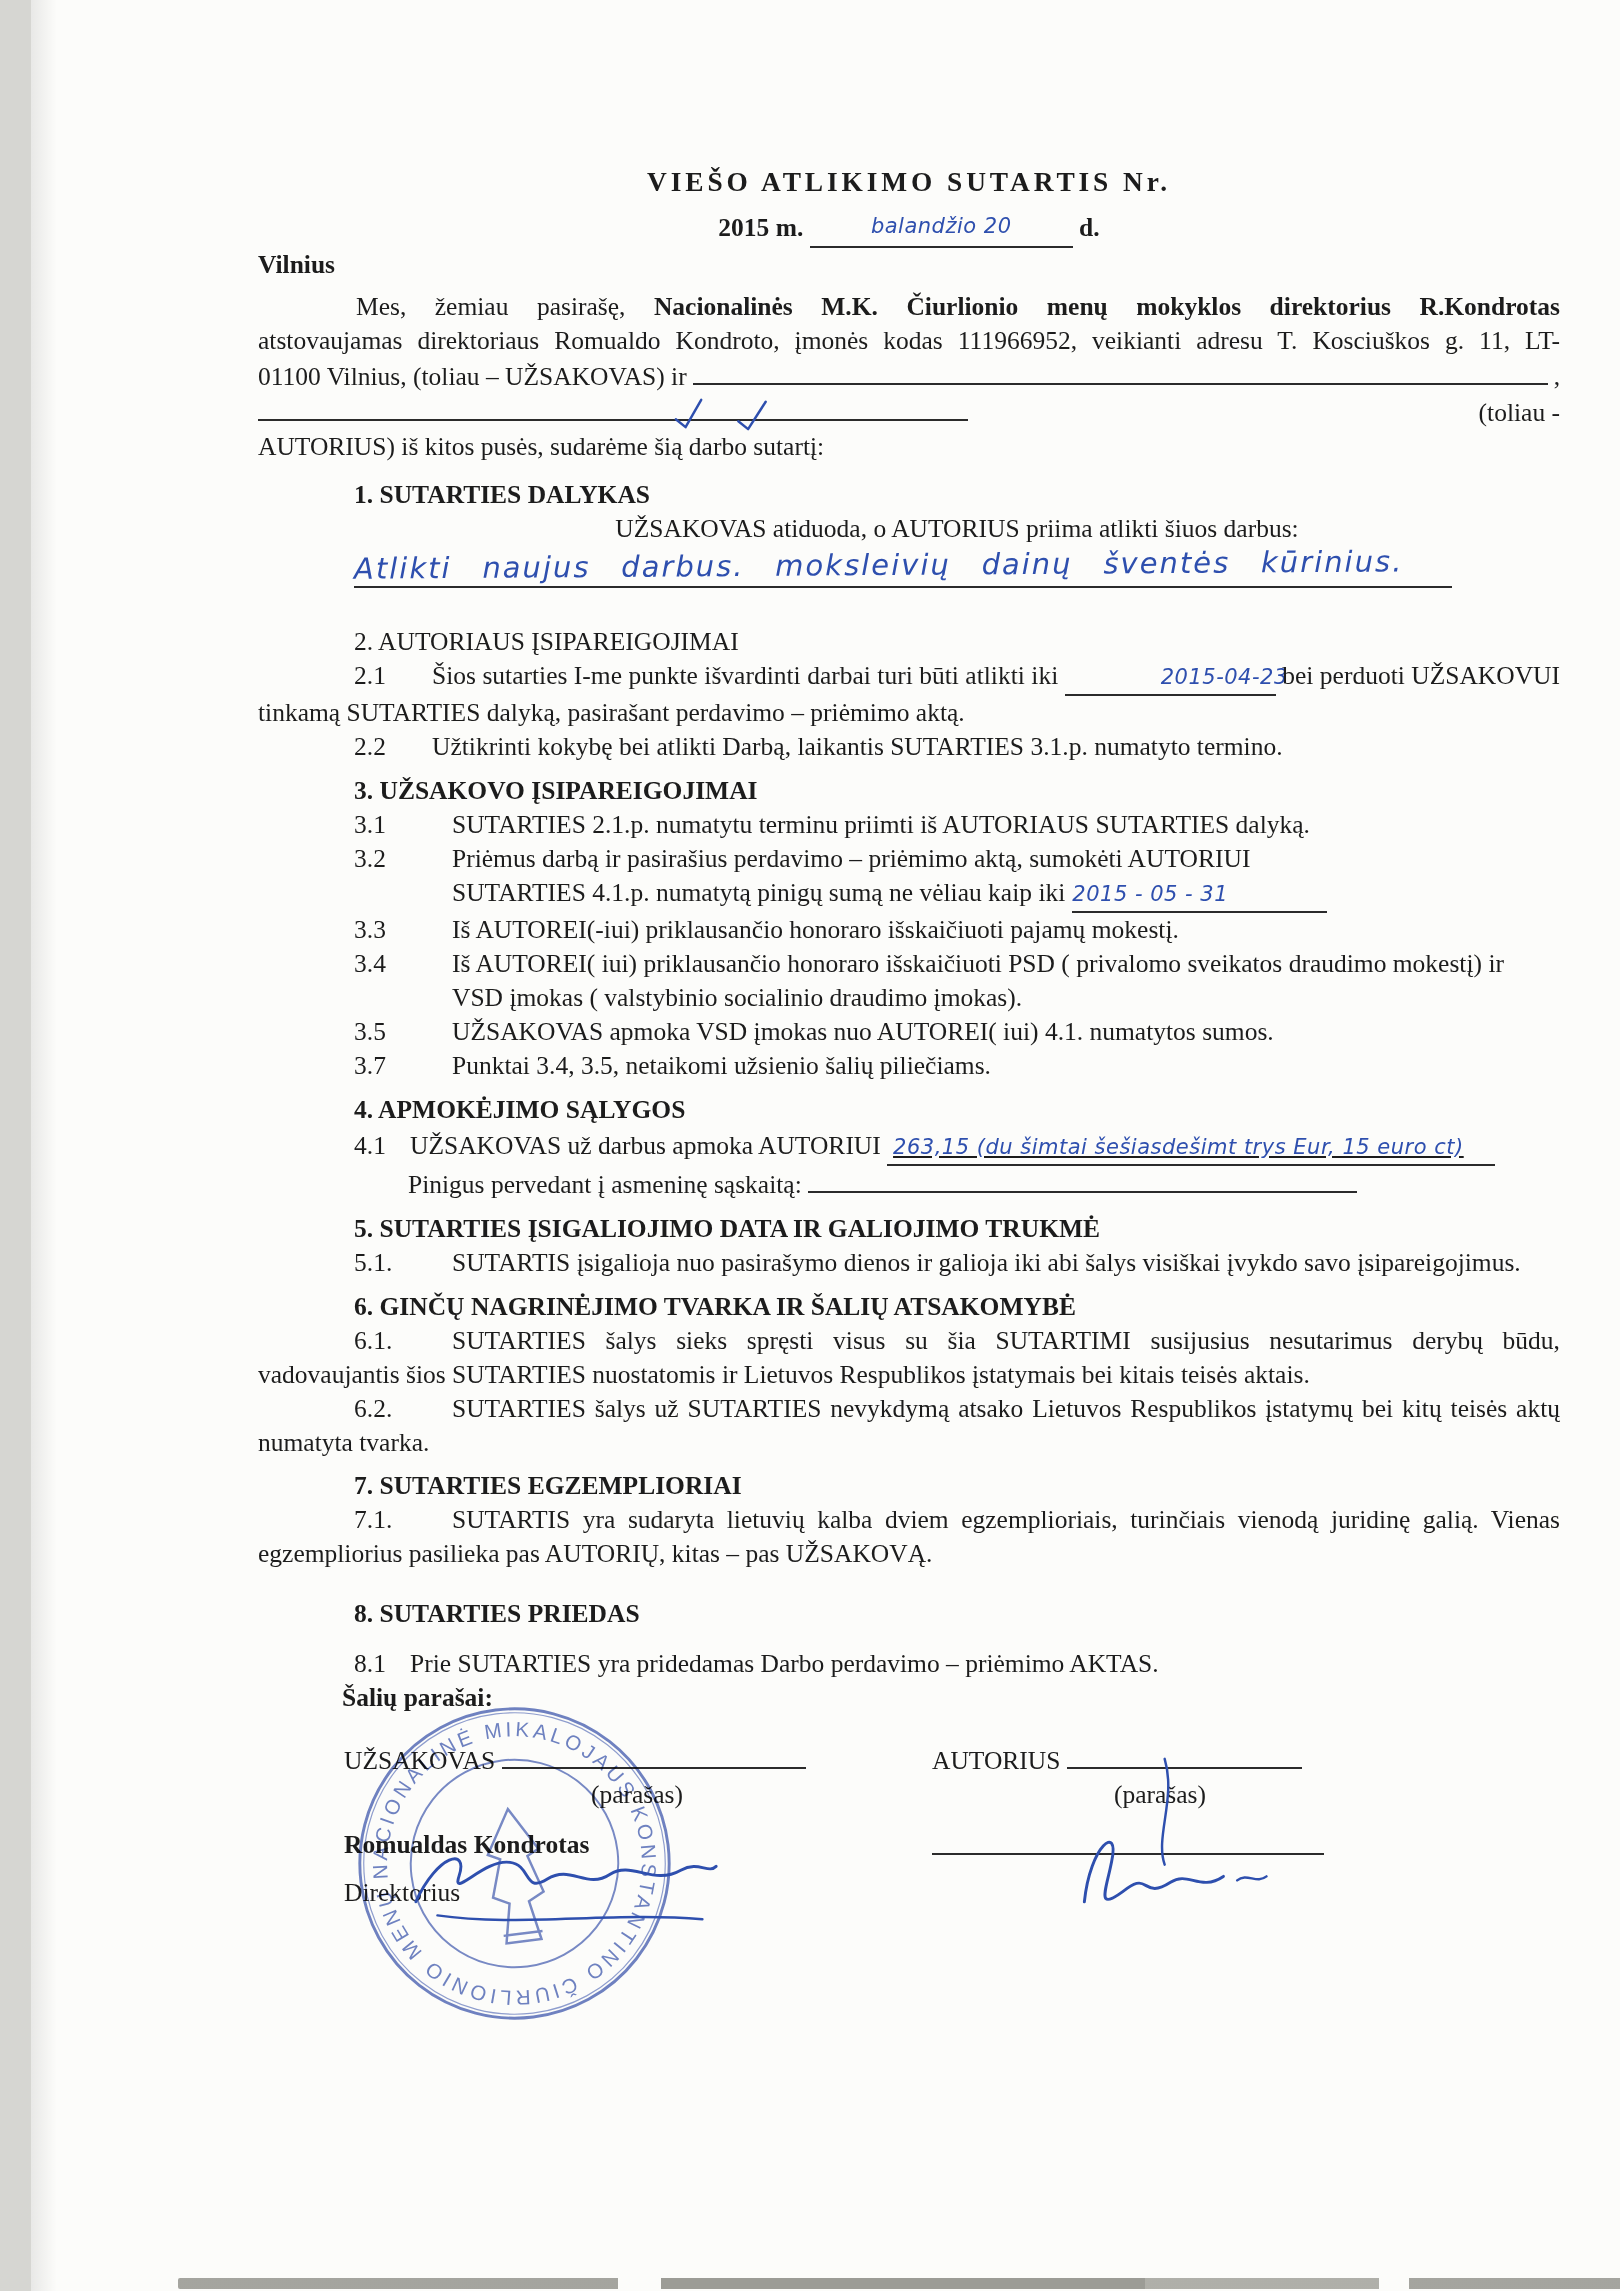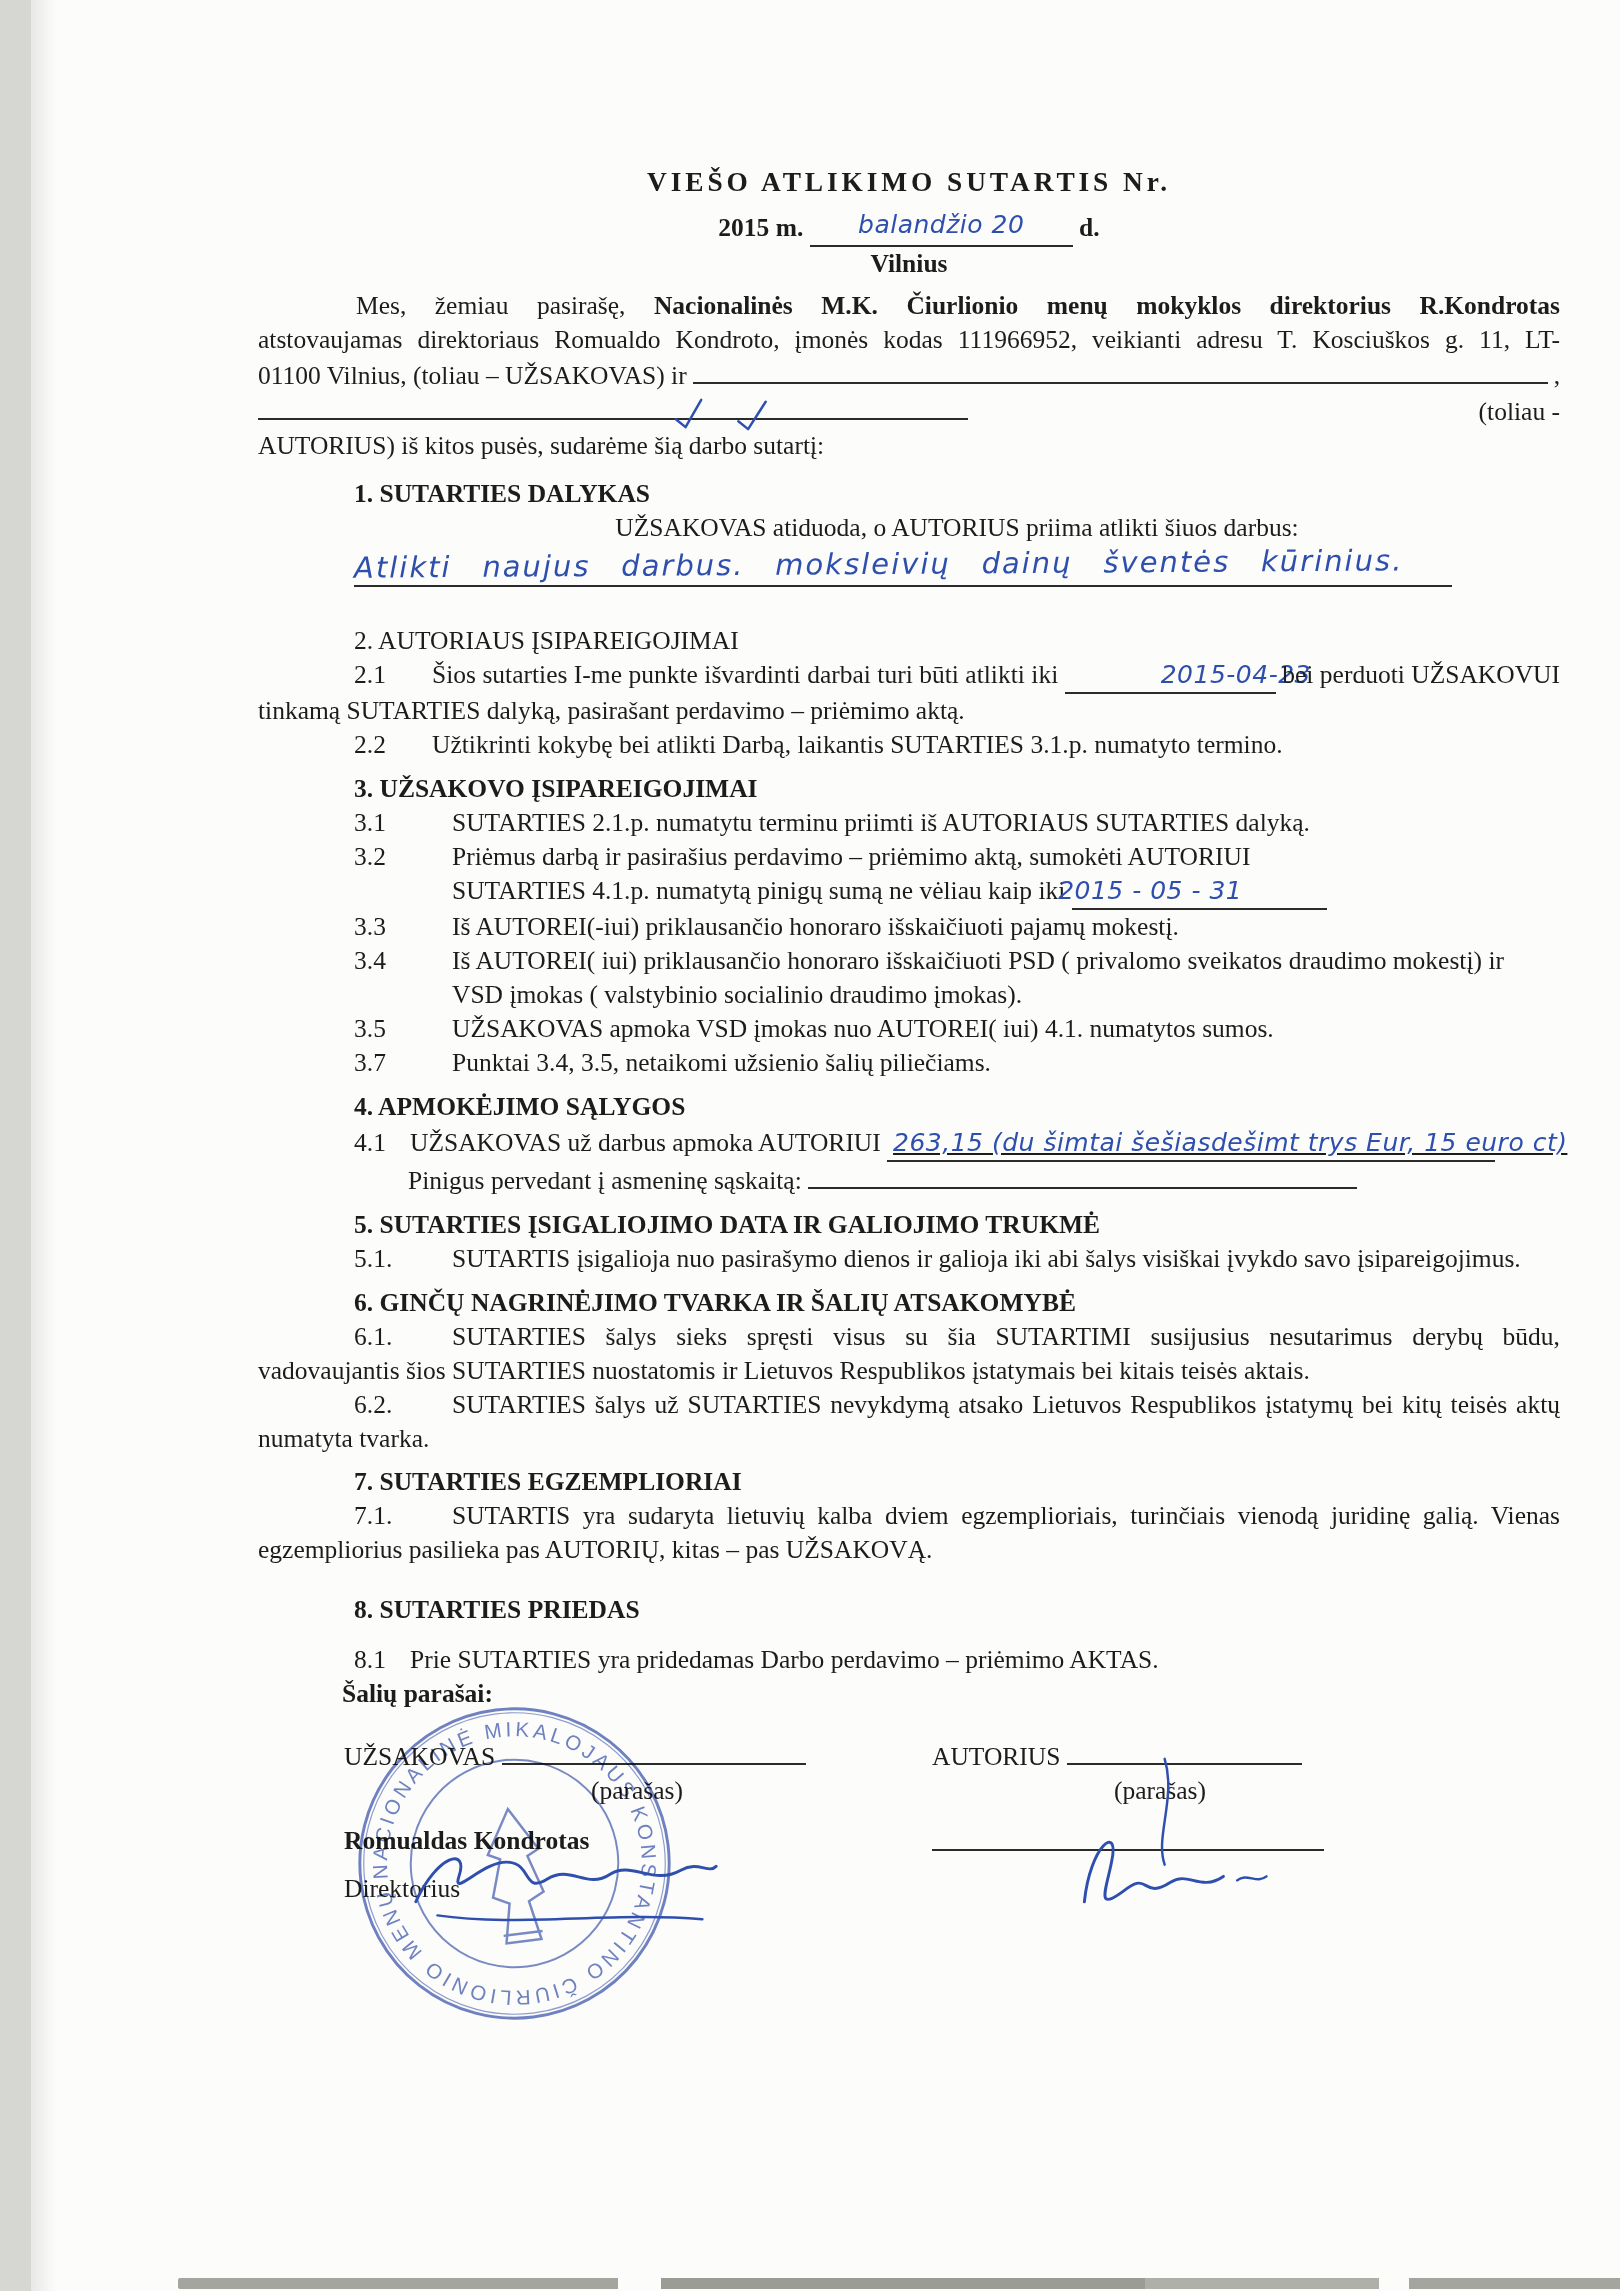--- a/index.html
+++ b/index.html
@@ -22,30 +22,30 @@
   .content {
     position: absolute;
     left: 227px;
     top: 165px;
     width: 1302px;
     font-size: 25.5px;
     line-height: 34px;
   }
   .title { text-align: center; font-weight: 700; font-size: 27.4px; letter-spacing: 3.9px; }
   .bold { font-weight: 700; }
-  .center { text-align: center; }
+  .center { text-align: left; }
   .date-line { margin-top: 11.8px; text-align: center; }
   .date-ul { width: 263px; position: relative; }
   .date-ul .hw { position: relative; top: -2.9px; }
   .ul { display: inline-block; border-bottom: 2px solid #2b2b2b; text-align: center; vertical-align: baseline; white-space: nowrap; overflow: visible; }
   .hw {
     font-family: "DejaVu Sans", sans-serif;
     font-style: italic;
     color: #2e4fae;
-    font-size: 25px;
+    font-size: 21px;
     letter-spacing: 0.5px;
     white-space: nowrap;
   }
   .hw-lg { font-size: 29px; letter-spacing: 2px; word-spacing: 19.6px; display: inline-block; transform: rotate(-0.4deg); }
   .jline { text-align: justify; text-align-last: justify; }
   .indent { padding-left: 98px; }
   .fline { display: flex; align-items: baseline; }
   .fill-ul { flex: 1; border-bottom: 2px solid #2b2b2b; height: 27.4px; margin: 0 5.9px; }
   .spacer { flex: 1; }
   .h { font-weight: 700; margin: 9.8px 0 0 96px; }

